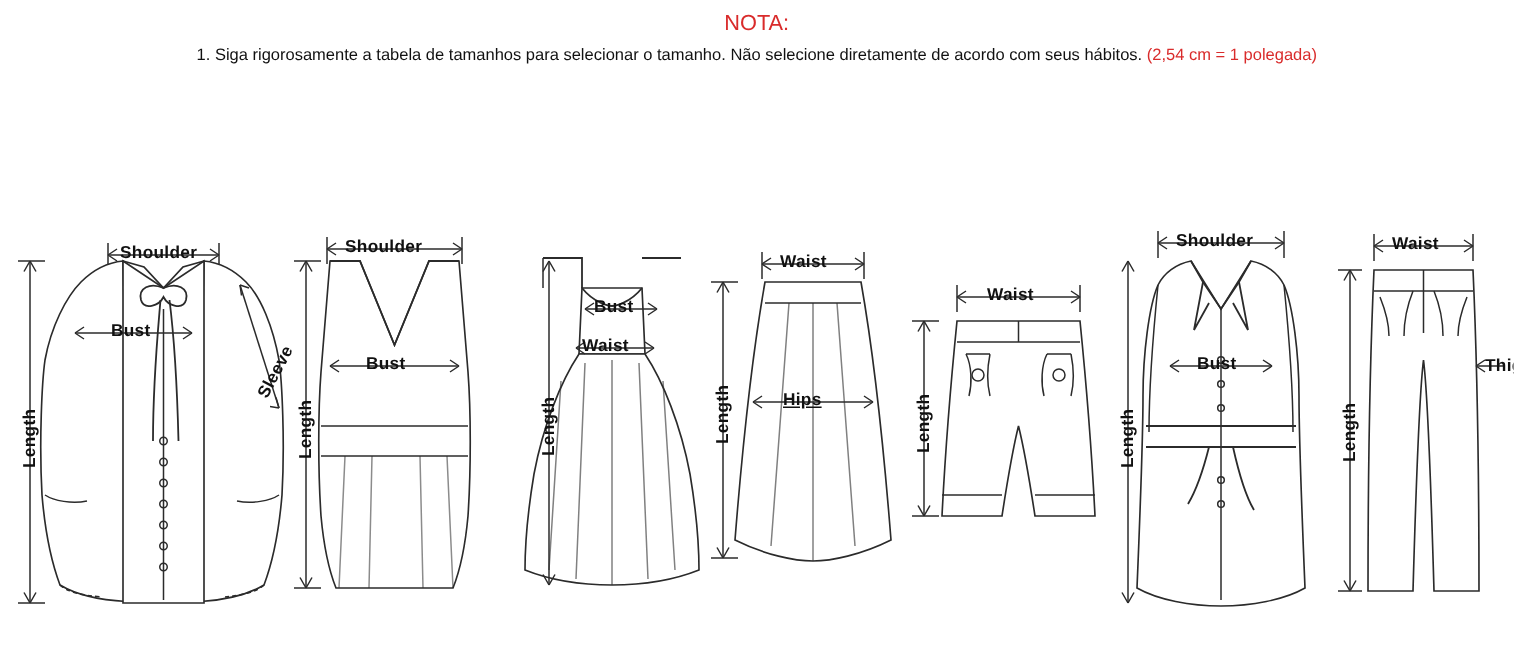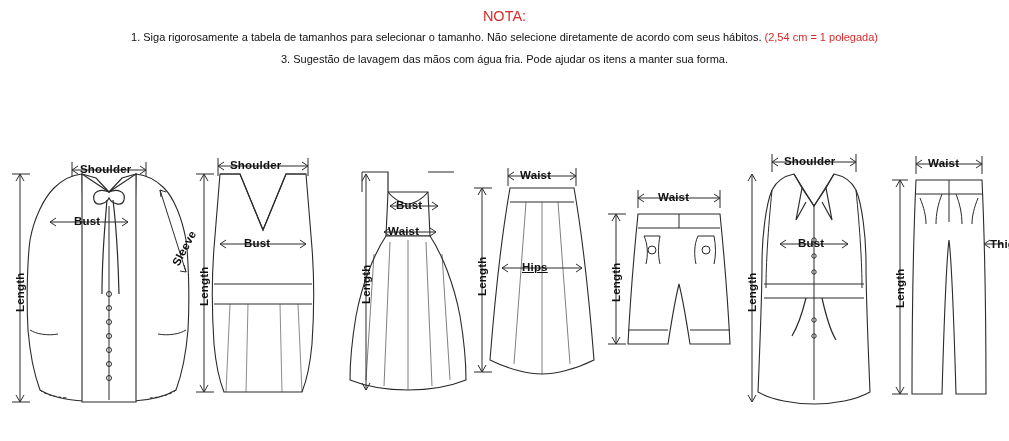--- a/index.html
+++ b/index.html
@@ -52,23 +52,20 @@
   .dash{stroke:#2b2b2b;stroke-width:1;fill:none;stroke-dasharray:3 2;}
 </style>
 </head>
 <body>
 
 <div class="notes">
   <div class="note-title">NOTA:</div>
   <div class="note-line">
     <span>1. Siga rigorosamente a tabela de tamanhos para selecionar o tamanho. Não selecione diretamente de acordo com seus hábitos. </span><span class="red">(2,54 cm = 1 polegada)</span>
   </div>
-  <div class="note-line">
-    <span>3. Sugestão de lavagem das mãos com água fria. Pode ajudar os itens a manter sua forma.</span>
-  </div>
 </div>
 
 <div class="figures">
 
   <div class="fig" style="left:0px;width:178px;">
     <svg width="178" height="311" viewBox="0 0 178 311">
 
       <line class="ln" x1="62" y1="26" x2="136" y2="26"></line>
       <path class="ln" d="M62 26 l6 -4 M62 26 l6 4 M136 26 l-6 -4 M136 26 l-6 4"></path>
       <line class="ln" x1="62" y1="18" x2="62" y2="38"></line>

